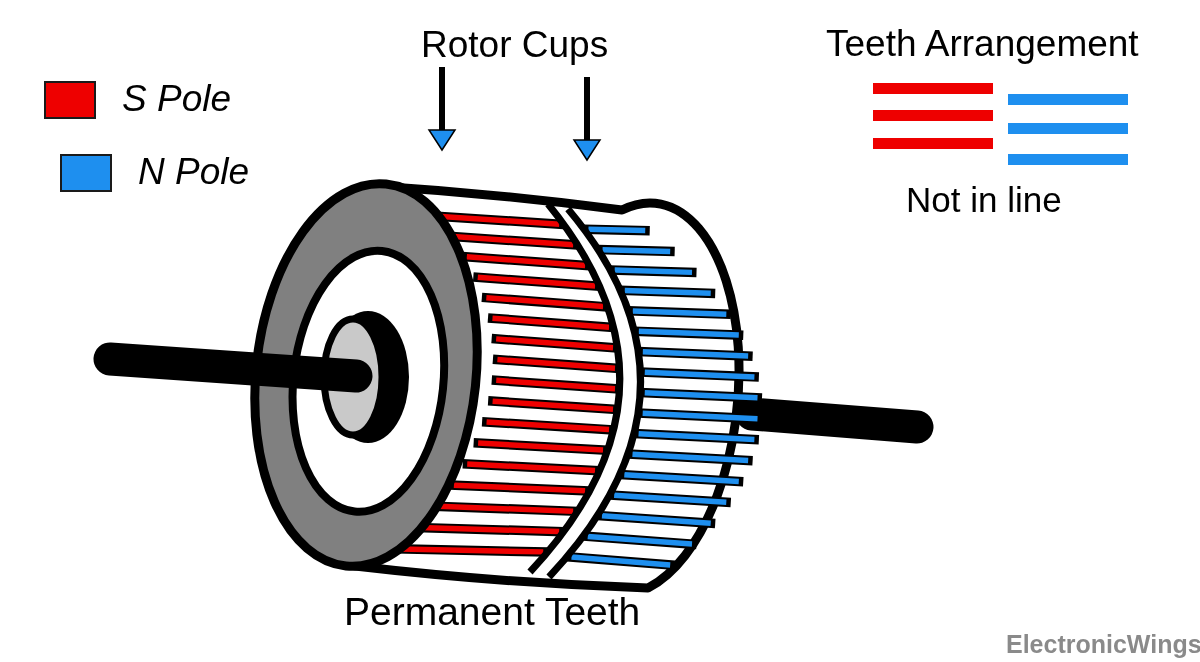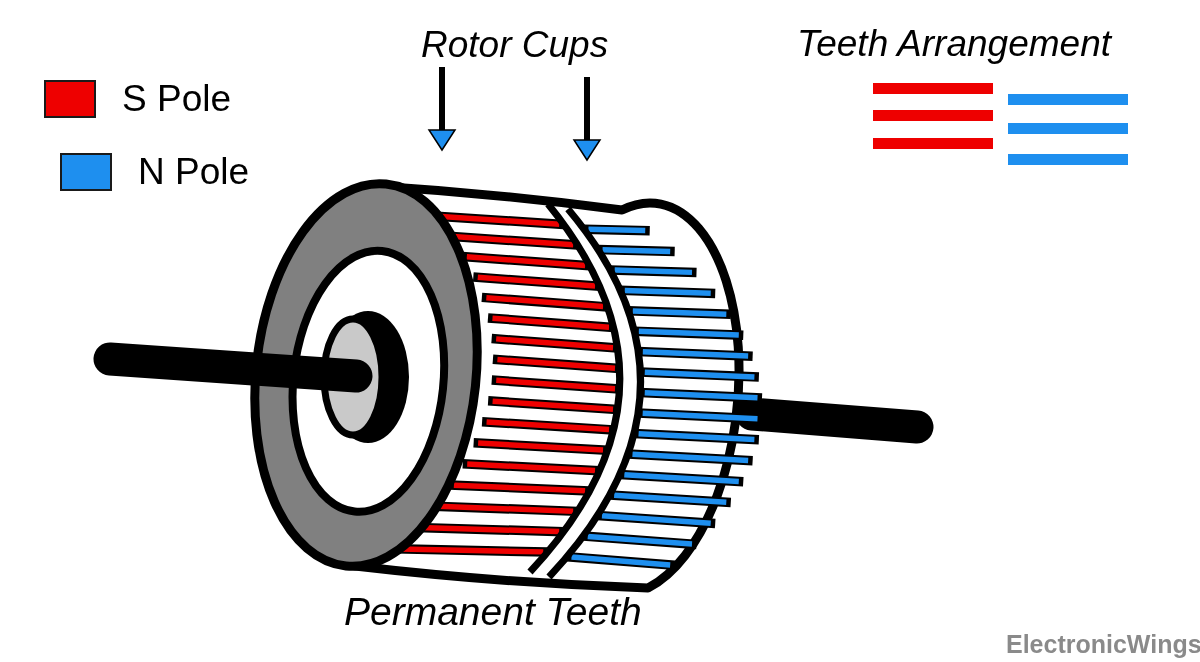--- a/index.html
+++ b/index.html
@@ -1,23 +1,23 @@
 <!DOCTYPE html>
 <html><head>
 <meta charset="utf-8">
 <style>
   html,body{margin:0;padding:0;background:#ffffff;}
   #canvas{
     position:relative;width:1200px;height:662px;background:#ffffff;overflow:hidden;
     font-family:"Liberation Sans", sans-serif;color:#000;
   }
   #rotor-svg{position:absolute;left:0;top:0;width:1200px;height:662px;}
-  .abs{position:absolute;font-style:italic;}
+  .abs{position:absolute;}
   .label{white-space:nowrap;line-height:1.08;}
-  .legend-row{position:absolute;display:flex;align-items:center;}
+  .legend-row{position:absolute;display:flex;align-items:flex-end;font-style:italic;}
   .swatch{width:52px;height:38px;border:2px solid #1a1a1a;box-sizing:border-box;}
   .legend-text{margin-left:26px;font-size:37px;}
   .bar{position:absolute;width:120px;height:11px;}
   .watermark{position:absolute;color:#8a8a8a;white-space:nowrap;}
   .wm-brand{font-size:25px;font-weight:bold;}
   .wm-suffix{font-size:13px;}
 </style>
 </head>
 <body>
 
@@ -129,31 +129,32 @@
     <div class="swatch" style="background-color: rgb(238, 0, 0);"></div>
     <div class="legend-text label">S Pole</div>
   </div>
   <div class="legend-row" style="left:60px;top:152px;">
     <div class="swatch" style="background-color: rgb(30, 143, 239);"></div>
     <div class="legend-text label">N Pole</div>
   </div>
 
   <div class="abs label" style="left:421px;top:25px;font-size:37px;">Rotor Cups</div>
 
-  <div class="abs label" style="left:797px;top:24px;font-size:37px;text-align:right;">Teeth Arrangement</div>
+  <div class="abs label" style="left:826px;top:24px;font-size:37px;text-align:right;">Teeth Arrangement</div>
 
   <div>
     <div class="bar" style="left: 873px; top: 83px; background-color: rgb(238, 0, 0);"></div>
     <div class="bar" style="left: 873px; top: 110px; background-color: rgb(238, 0, 0);"></div>
     <div class="bar" style="left: 873px; top: 138px; background-color: rgb(238, 0, 0);"></div>
     <div class="bar" style="left: 1008px; top: 94px; background-color: rgb(30, 143, 239);"></div>
     <div class="bar" style="left: 1008px; top: 123px; background-color: rgb(30, 143, 239);"></div>
     <div class="bar" style="left: 1008px; top: 154px; background-color: rgb(30, 143, 239);"></div>
   </div>
 
+  <div class="abs label" style="left:906px;top:181px;font-size:35px;">Not in line</div>
 
   <div class="abs label" style="left:344px;top:591px;font-size:39px;">Permanent Teeth</div>
 
   <div class="watermark" style="left:1006px;top:630px;">
     <span class="wm-brand">ElectronicWings</span><span class="wm-suffix">.com</span>
   </div>
 
 </div>
 
 </body></html>

